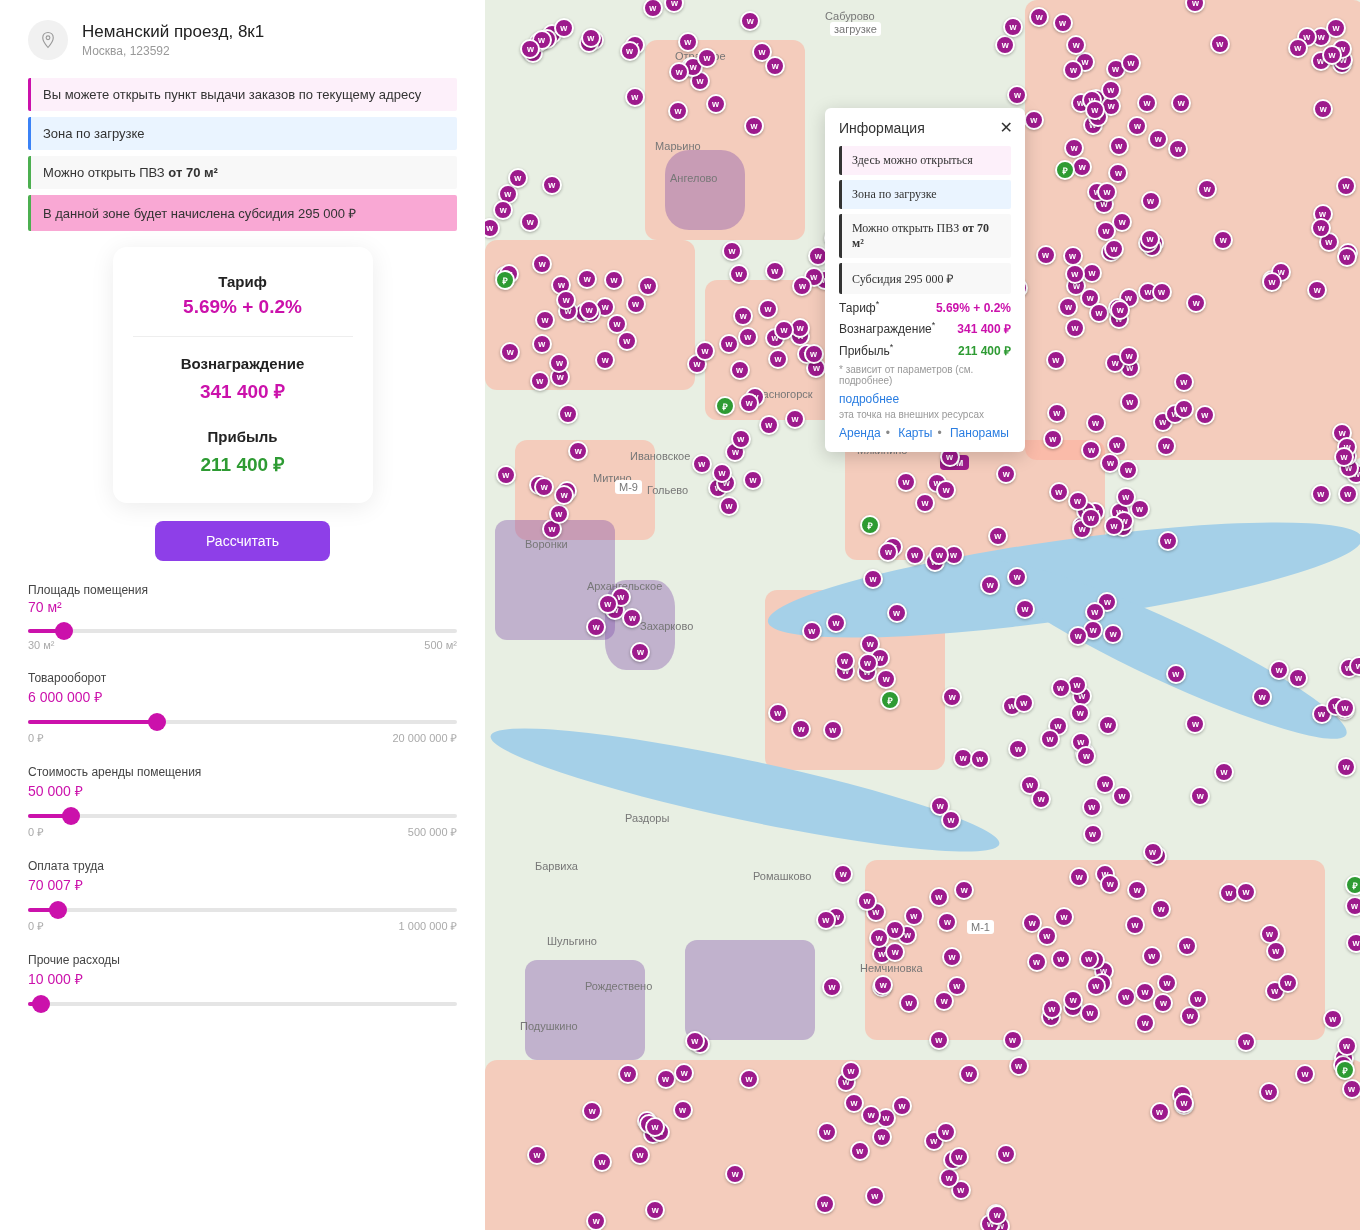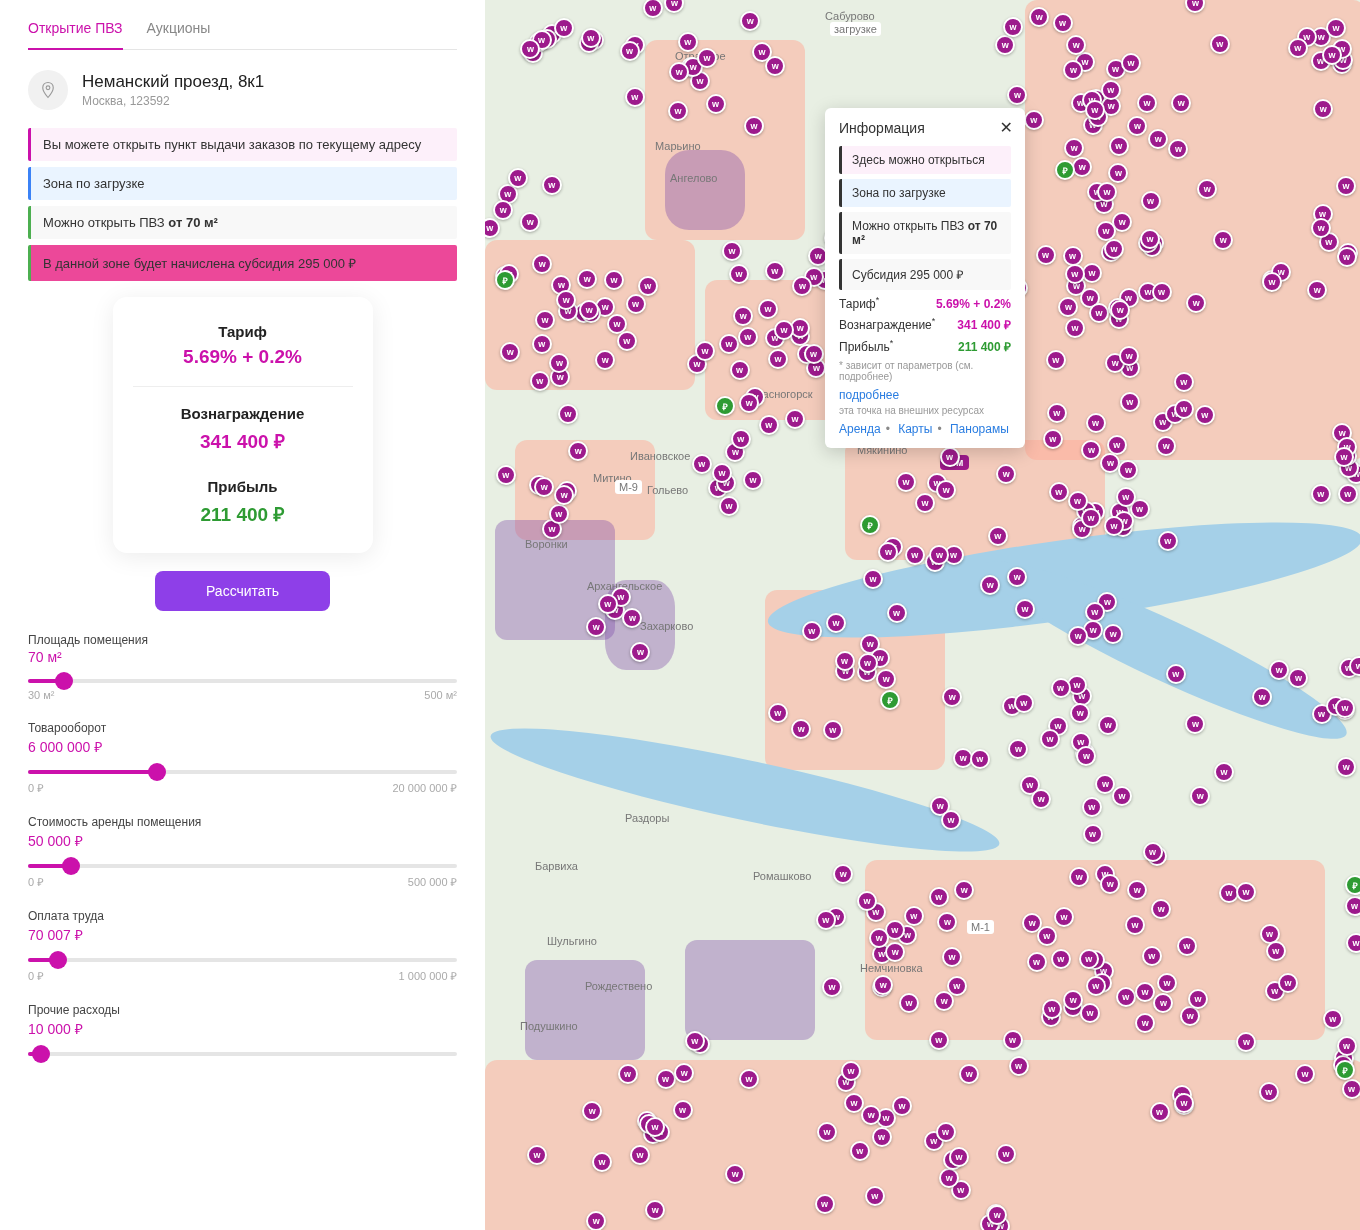--- a/index.html
+++ b/index.html
@@ -10,21 +10,21 @@
 .tab.active { color: #cb11ab; border-bottom: 2px solid #cb11ab; margin-bottom: -1px; }
 .address-block { display: flex; align-items: center; gap: 14px; margin-bottom: 18px; }
 .pin-icon { width: 40px; height: 40px; border-radius: 50%; background: #f1f1f1; display: flex; align-items: center; justify-content: center; }
 .pin-icon svg { width: 18px; height: 18px; fill: none; stroke: #999; stroke-width: 1.5; }
 .address-text h2 { font-size: 17px; font-weight: 500; color: #222; }
 .address-text p { font-size: 12px; color: #999; margin-top: 2px; }
 .info-stripe { padding: 9px 12px; border-left: 3px solid; margin-bottom: 6px; font-size: 13px; border-radius: 2px; }
 .stripe-magenta { border-color: #cb11ab; background: #fdf0fa; }
 .stripe-blue { border-color: #3b82f6; background: #eaf4ff; }
 .stripe-green { border-color: #4caf50; background: #f8f8f8; }
-.stripe-grey { border-color: #4caf50; background: #ec4899; }
+.stripe-grey { border-color: #4caf50; background: #f9a8d4; }
 .card { margin: 16px auto 18px; width: 260px; background: #fff; border-radius: 14px; box-shadow: 0 4px 24px rgba(0,0,0,0.08); padding: 26px 20px; text-align: center; }
 .card-label { font-size: 15px; font-weight: 600; color: #222; }
 .card-val { font-size: 19px; font-weight: 600; margin-top: 6px; }
 .card-sep { height: 1px; background: #eee; margin: 18px 0; }
 .val-magenta { color: #cb11ab; }
 .val-green { color: #2e9b33; }
 .calc-btn { display: block; margin: 0 auto 22px; width: 175px; height: 40px; background: #8e3fe8; color: #fff; border: none; border-radius: 8px; font-size: 14px; cursor: pointer; }
 .slider-block { margin-bottom: 20px; }
 .slider-label { font-size: 12px; color: #444; }
 .slider-value { font-size: 14px; color: #cb11ab; margin-top: 2px; }
@@ -39,40 +39,36 @@
 .zone-purple { background: rgba(130,80,170,0.38); }
 .river { position: absolute; background: #a5d0e8; border-radius: 50%; }
 .marker { position: absolute; width: 20px; height: 20px; background: #9d1a8c; border: 2px solid #fff; border-radius: 50%; display: flex; align-items: center; justify-content: center; color: #fff; font-size: 9px; font-weight: bold; cursor: pointer; box-shadow: 0 1px 3px rgba(0,0,0,0.3); }
 .marker::after { content: "w"; }
 .marker-green { background: #2e9b33; }
 .marker-green::after { content: "₽"; }
 .map-label { position: absolute; font-size: 11px; color: #777; white-space: nowrap; }
 .info-popup { position: absolute; top: 108px; left: 340px; width: 200px; background: #fff; border-radius: 6px; box-shadow: 0 4px 18px rgba(0,0,0,0.18); padding: 12px 14px; }
 .info-popup h3 { font-size: 14px; font-weight: 500; margin-bottom: 10px; }
 .close-x { position: absolute; top: 10px; right: 12px; cursor: pointer; font-size: 16px; color: #333; }
-.popup-stripe { padding: 7px 10px; border-left: 3px solid; margin-bottom: 5px; font-size: 12px; border-radius: 2px; }
+.popup-stripe { padding: 7px 10px; border-left: 3px solid; margin-bottom: 5px; font-size: 12px; border-radius: 2px; font-family: Liberation Serif, serif; }
 .popup-row { display: flex; justify-content: space-between; font-size: 12px; margin: 5px 0; align-items: baseline; }
 .popup-row .pr-label { color: #333; }
 .popup-row .pr-val { font-weight: 600; }
 .popup-note { font-size: 10px; color: #999; margin: 3px 0 6px; }
 .popup-link { font-size: 12px; color: #2a7de1; cursor: pointer; }
 .popup-links { font-size: 12px; color: #2a7de1; margin-top: 4px; }
 .popup-links span { cursor: pointer; }
 .dot-sep { color: #888; margin: 0 5px; }
 .dist-badge { position: absolute; background: #9d1a8c; color: #fff; font-size: 10px; padding: 2px 5px; border-radius: 4px; font-weight: 600; }
 sup { font-size: 9px; }
 </style>
 </head>
 <body>
 
 <div class="left-panel">
-  <div class="tabs">
-    <div class="tab active">Открытие ПВЗ</div>
-    <div class="tab">Аукционы</div>
-  </div>
 
   <div class="address-block">
     <div class="pin-icon">
       <svg viewBox="0 0 24 24">
           <path d="M12 2C8 2 5 5 5 9c0 5 7 13 7 13s7-8 7-13c0-4-3-7-7-7z"></path>
           <circle cx="12" cy="9" r="2.5"></circle>
         </svg>
     </div>
     <div class="address-text">
       <h2>Неманский проезд, 8к1</h2>

